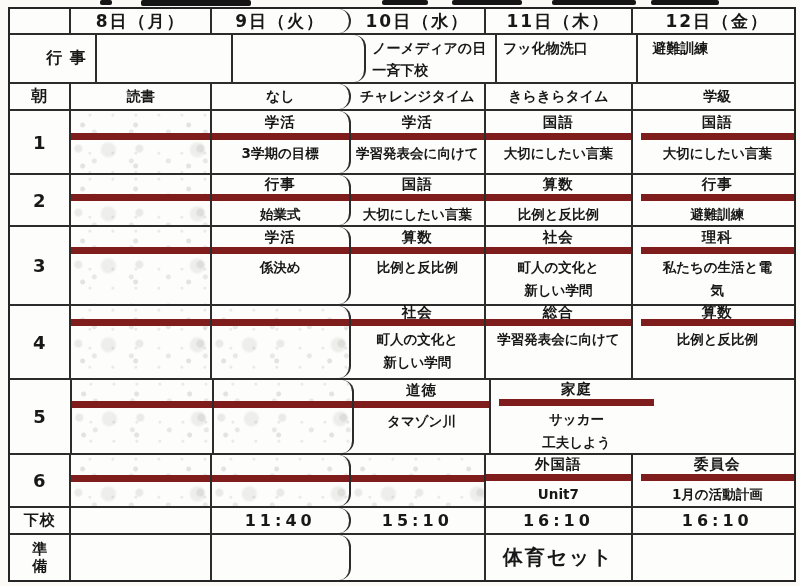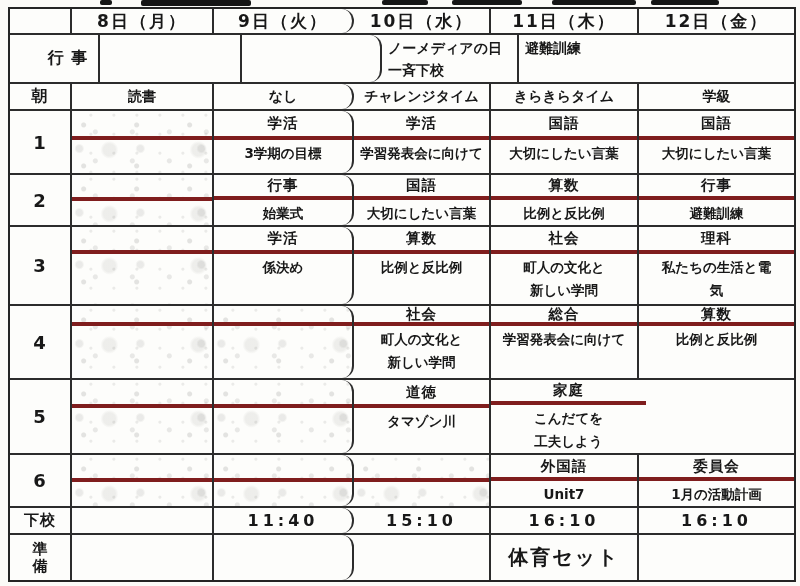--- a/index.html
+++ b/index.html
@@ -6,42 +6,42 @@
   .canvas{position:relative;width:800px;height:586px;background:#fbfaf7;overflow:hidden;
           font-family:"DejaVu Sans",sans-serif;color:#181818;font-weight:bold;}
   
   .artifact{position:absolute;top:0;height:5px;background:#151515;border-radius:2px;}
   
   .sheet{position:absolute;left:8px;top:7px;width:788px;height:575px;
          border:2px solid #242424;box-sizing:border-box;background:#fdfdfb;}
   .row{display:flex;box-sizing:border-box;border-bottom:2px solid #2c2c2c;}
   .row:last-child{border-bottom:none;}
   .c{box-sizing:border-box;border-right:2px solid #2c2c2c;position:relative;}
-  .c:last-child{border-right:none;}
+  .c:last-child{border-right:none;margin-left:8px;}
   .lab{width:62px;display:flex;align-items:center;justify-content:center;
        font-size:16px;letter-spacing:1px;text-align:center;}
   .w1{width:142px;} .w2{width:140px;border-radius:12px;} .w3{width:137px;} .w4{width:148px;} .w5{width:155px;}
   
   .rhead{height:26px;} .revents{height:49px;padding-left:28px;} .rmorn{height:27px;}
   .r1{height:64px;} .r2{height:52px;} .r3{height:79px;} .r4{height:74px;}
   .r5{height:75px;} .r6{height:53px;} .rdis{height:27px;} .rprep{height:45px;}
   
   .hd{display:flex;align-items:center;justify-content:center;
       font-size:17px;letter-spacing:2px;}
   
   .ev{padding:2px 0 0 6px;font-size:14px;line-height:22px;}
   .ev .dl{white-space:nowrap;}
   
   .mid{display:flex;align-items:center;justify-content:center;font-size:14px;}
   .time{font-size:16px;letter-spacing:4px;}
   .prepbig{font-size:20px;letter-spacing:2px;}
   
   .day.pd{display:flex;flex-direction:column;}
   .subj{display:flex;align-items:center;justify-content:center;font-size:14.5px;
-        border-bottom:4px solid #7f1d1d;box-sizing:border-box;letter-spacing:1px;}
+        border-bottom:7px solid #7f1d1d;box-sizing:border-box;letter-spacing:1px;}
   .r1 .subj{height:29px;} .r2 .subj{height:26px;} .r3 .subj{height:27px;}
   .r4 .subj{height:20px;} .r5 .subj{height:28px;} .r6 .subj{height:27px;font-family:Liberation Mono, monospace;}
   .det{flex:1;display:flex;flex-direction:column;align-items:center;
        padding-top:2px;font-size:13.5px;line-height:23px;}
   .det .dl{white-space:nowrap;}
   .plab{font-size:18px;}
   .vlab{display:flex;flex-direction:column;align-items:center;justify-content:center;
         font-size:15px;line-height:17px;letter-spacing:0;}
   
   .speckle{background-image:
@@ -82,20 +82,24 @@
         <div class="dl"></div>
       </div>
       <div class="c ev w2">
         <div class="dl"></div>
         <div class="dl"></div>
       </div>
       <div class="c ev w3">
         <div class="dl">ノーメディアの日</div>
         <div class="dl">一斉下校</div>
       </div>
+      <div class="c ev w4">
+        <div class="dl">フッ化物洗口</div>
+        <div class="dl"></div>
+      </div>
       <div class="c ev w5">
         <div class="dl">避難訓練</div>
       </div>
     </div>
 
     <div class="row rmorn">
       <div class="c lab">朝</div>
       <div class="c mid w1">読書</div>
       <div class="c mid w2">なし</div>
       <div class="c mid w3">チャレンジタイム</div>
@@ -278,21 +282,21 @@
       <div class="c day pd w3">
         <div class="subj">道徳</div>
         <div class="det">
           <div class="dl">タマゾン川</div>
           <div class="dl"></div>
         </div>
       </div>
       <div class="c day pd w5">
         <div class="subj">家庭</div>
         <div class="det">
-          <div class="dl">こんだてを</div>
+          <div class="dl">サッカー</div>
           <div class="dl">工夫しよう</div>
         </div>
       </div>
     </div>
 
     <div class="row r6">
       <div class="c lab plab">6</div>
       <div class="c day pd w1 speckle">
         <div class="subj"></div>
         <div class="det">

